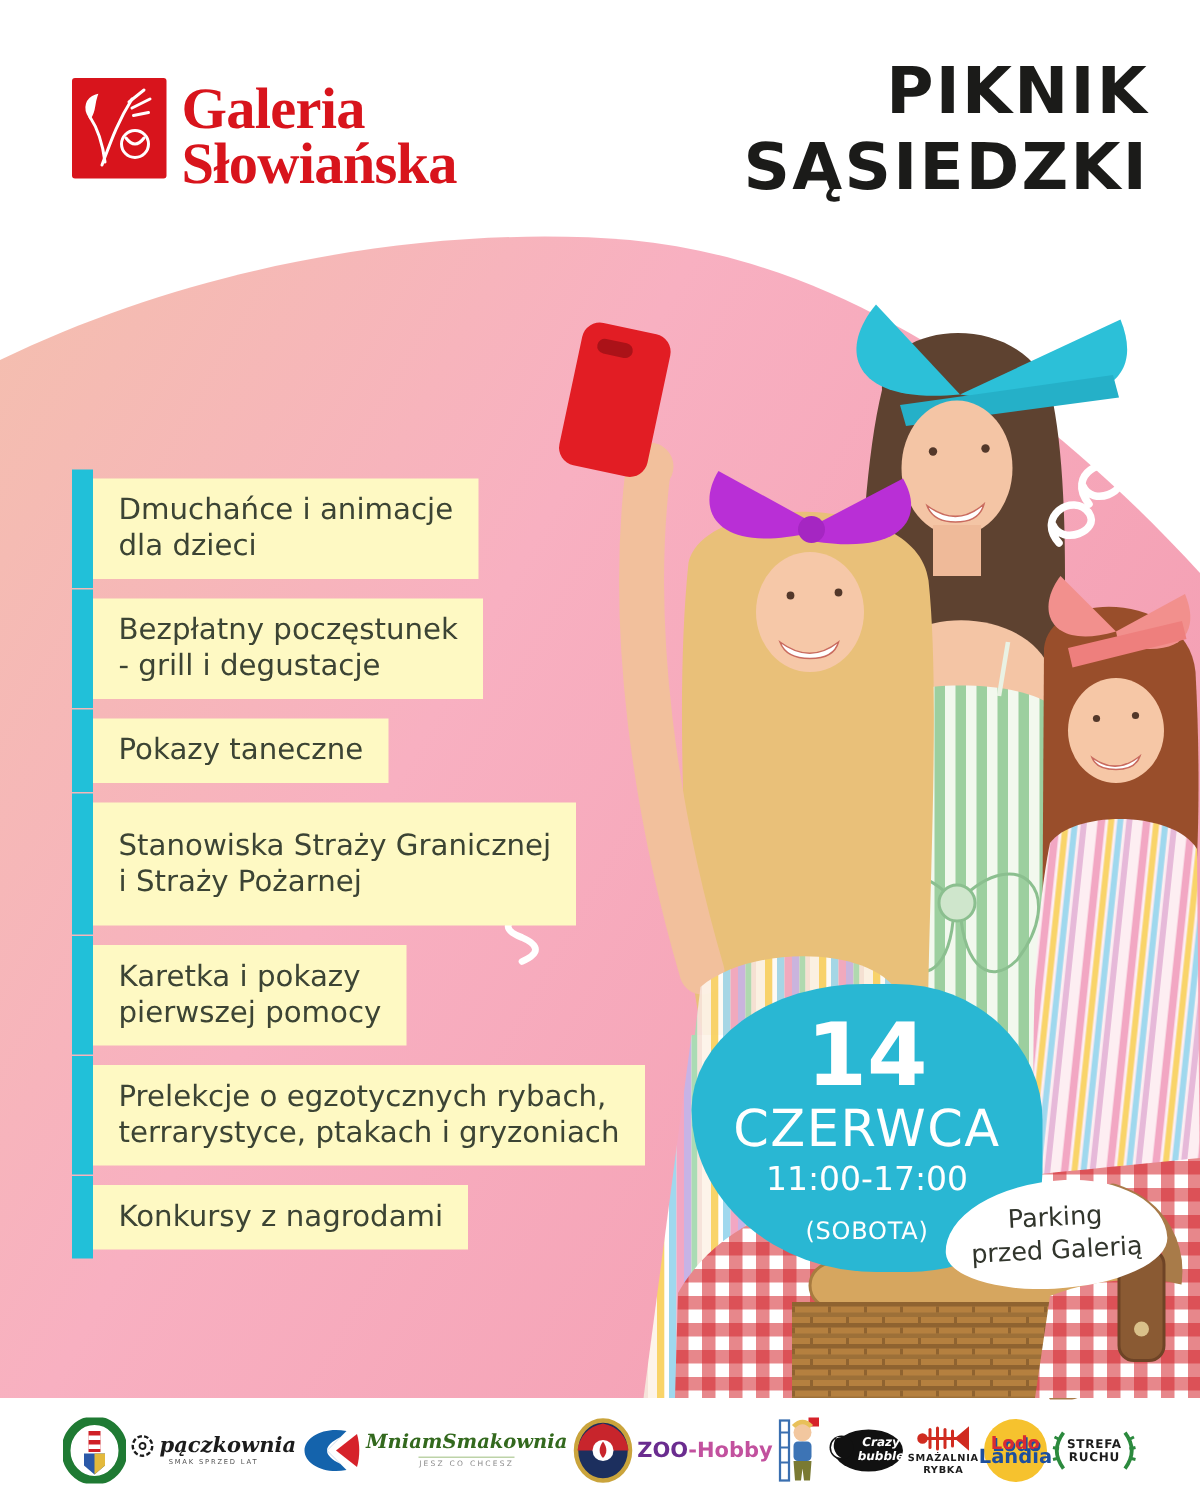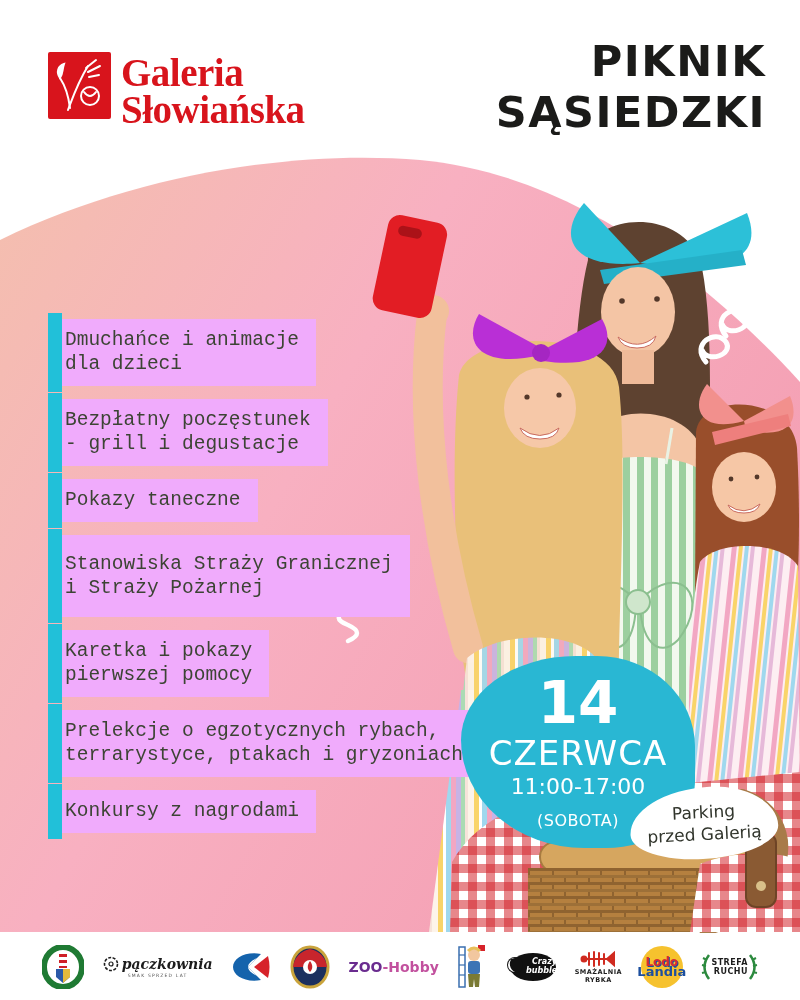--- a/index.html
+++ b/index.html
@@ -17,22 +17,22 @@
 
   
   .scene{position:absolute;inset:0;z-index:1;}
 
   
   .heading{position:absolute;left:48px;top:226px;z-index:3;color:#272b24;font-size:27px;
     line-height:34px;font-weight:500;letter-spacing:0.4px;}
 
   
   .list{position:absolute;left:62px;top:319px;z-index:3;}
-  .item{position:relative;display:table;background:#f0abfc;margin-bottom:13px;
-    padding:9px 17px 10px 3px;color:#3c4434;font-size:19.5px;line-height:24px;font-weight:500;font-family:Liberation Mono, monospace;}
+  .item{position:relative;display:table;background:#fef9c3;margin-bottom:13px;
+    padding:9px 17px 10px 17px;color:#3c4434;font-size:19.5px;line-height:24px;font-weight:500;}
   .item::before{content:"";position:absolute;left:-14px;top:-6px;bottom:-6px;width:14px;background:#21c0d9;}
   .item:nth-child(4){padding-top:17px;padding-bottom:17px;}
   .item:nth-child(8){padding-top:21px;padding-bottom:22px;}
 
   
   .blob{position:absolute;left:461px;top:656px;width:234px;height:192px;z-index:3;
     background:#29b7d3;border-radius:54% 46% 42% 58% / 48% 52% 38% 62%;
     display:flex;flex-direction:column;align-items:center;justify-content:center;color:#fff;text-align:center;}
   .blob-day{font-size:58px;line-height:58px;font-weight:600;}
   .blob-month{font-size:34px;line-height:38px;font-weight:500;letter-spacing:1px;margin-top:2px;}
@@ -41,21 +41,21 @@
 
   
   .parking{position:absolute;left:630px;top:787px;width:148px;height:72px;z-index:3;background:#fff;
     border-radius:55% 45% 52% 48% / 62% 58% 42% 38%;transform:rotate(-3deg);
     display:flex;align-items:center;justify-content:center;text-align:center;
     color:#31352c;font-size:17px;line-height:22px;font-weight:500;}
 
   
   .sponsors{position:absolute;left:0;right:0;top:933px;height:67px;z-index:4;background:#fff;
     display:flex;align-items:center;justify-content:space-between;padding:0 42px;box-sizing:border-box;}
-  .logo{display:flex;flex-direction:column;align-items:center;justify-content:center;text-align:right;}
+  .logo{display:flex;flex-direction:column;align-items:center;justify-content:center;text-align:center;}
   .logo-row{display:flex;align-items:center;}
   .paczkownia-label{font-family:"DejaVu Serif",serif;font-style:italic;font-weight:700;font-size:14px;color:#1c1c1c;margin-left:3px;}
   .paczkownia-sub{font-size:4.5px;letter-spacing:1.2px;color:#555;margin-top:1px;}
   .mniam-label{font-family:"DejaVu Serif",serif;font-style:italic;font-weight:700;font-size:13px;color:#33691e;}
   .mniam-sub{font-size:5px;letter-spacing:1.5px;color:#8a8a8a;margin-top:2px;border-top:1px solid #bdd3a8;padding-top:1px;}
   .zoo1{font-size:14px;font-weight:800;color:#6a2c8f;}
   .zoo2{font-size:14px;font-weight:800;color:#c2519e;}
   .rybka-line{font-size:6.5px;font-weight:700;color:#1c1c1c;letter-spacing:0.5px;line-height:8px;}
   .strefa-line{font-size:8px;font-weight:800;color:#1c1c1c;line-height:9px;letter-spacing:0.5px;}
   .lodo-circle{width:42px;height:42px;border-radius:50%;background:#f6c22e;display:flex;flex-direction:column;
@@ -271,20 +271,24 @@
     </div>
 
     <div class="logo">
       <svg width="40" height="34" viewBox="0 0 40 34">
         <path d="M17,17 L30,4 C15,1 2,8 2,17 C2,26 15,33 30,30 Z" fill="#1463ac"></path>
         <path d="M23,17 L37,6 C39,13 39,21 37,28 Z" fill="#d6222a"></path>
         <path d="M17,17 L26,8 C20,11 17,14 17,17 C17,20 20,23 26,26 Z" fill="#ffffff"></path>
       </svg>
     </div>
 
+    <div class="logo">
+      <div class="mniam-label">MniamSmakownia</div>
+      <div class="mniam-sub">JESZ CO CHCESZ</div>
+    </div>
 
     <div class="logo">
       <svg width="40" height="44" viewBox="0 0 40 44">
         <ellipse cx="20" cy="22" rx="18" ry="20" fill="#1c2f5e" stroke="#caa43c" stroke-width="3"></ellipse>
         <path d="M20,4 C30,6 36,13 37,22 L3,22 C4,13 10,6 20,4 Z" fill="#c8252c"></path>
         <circle cx="20" cy="22" r="7" fill="#ffffff"></circle>
         <path d="M20,16 c3,4 3,8 0,11 c-3,-3 -3,-7 0,-11 Z" fill="#c8252c"></path>
       </svg>
     </div>
 

